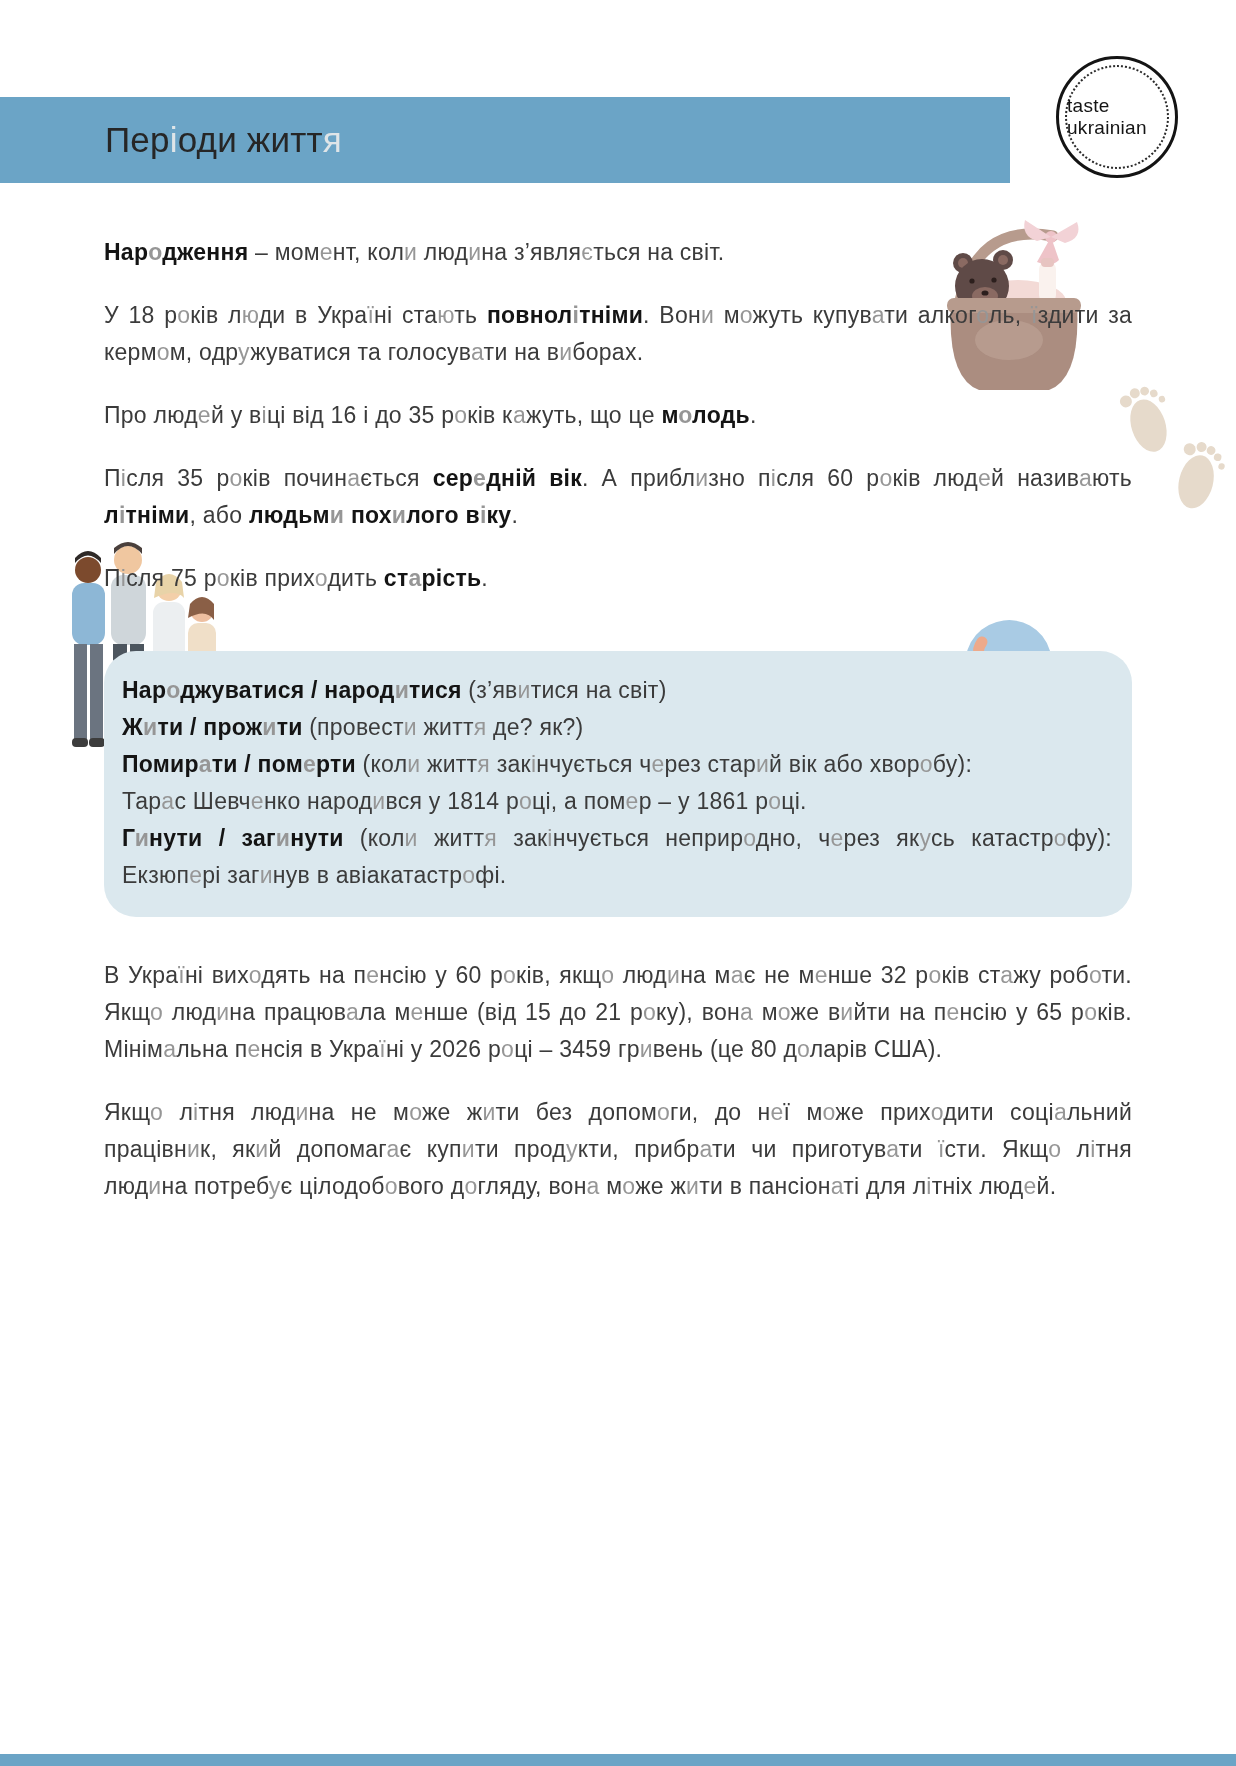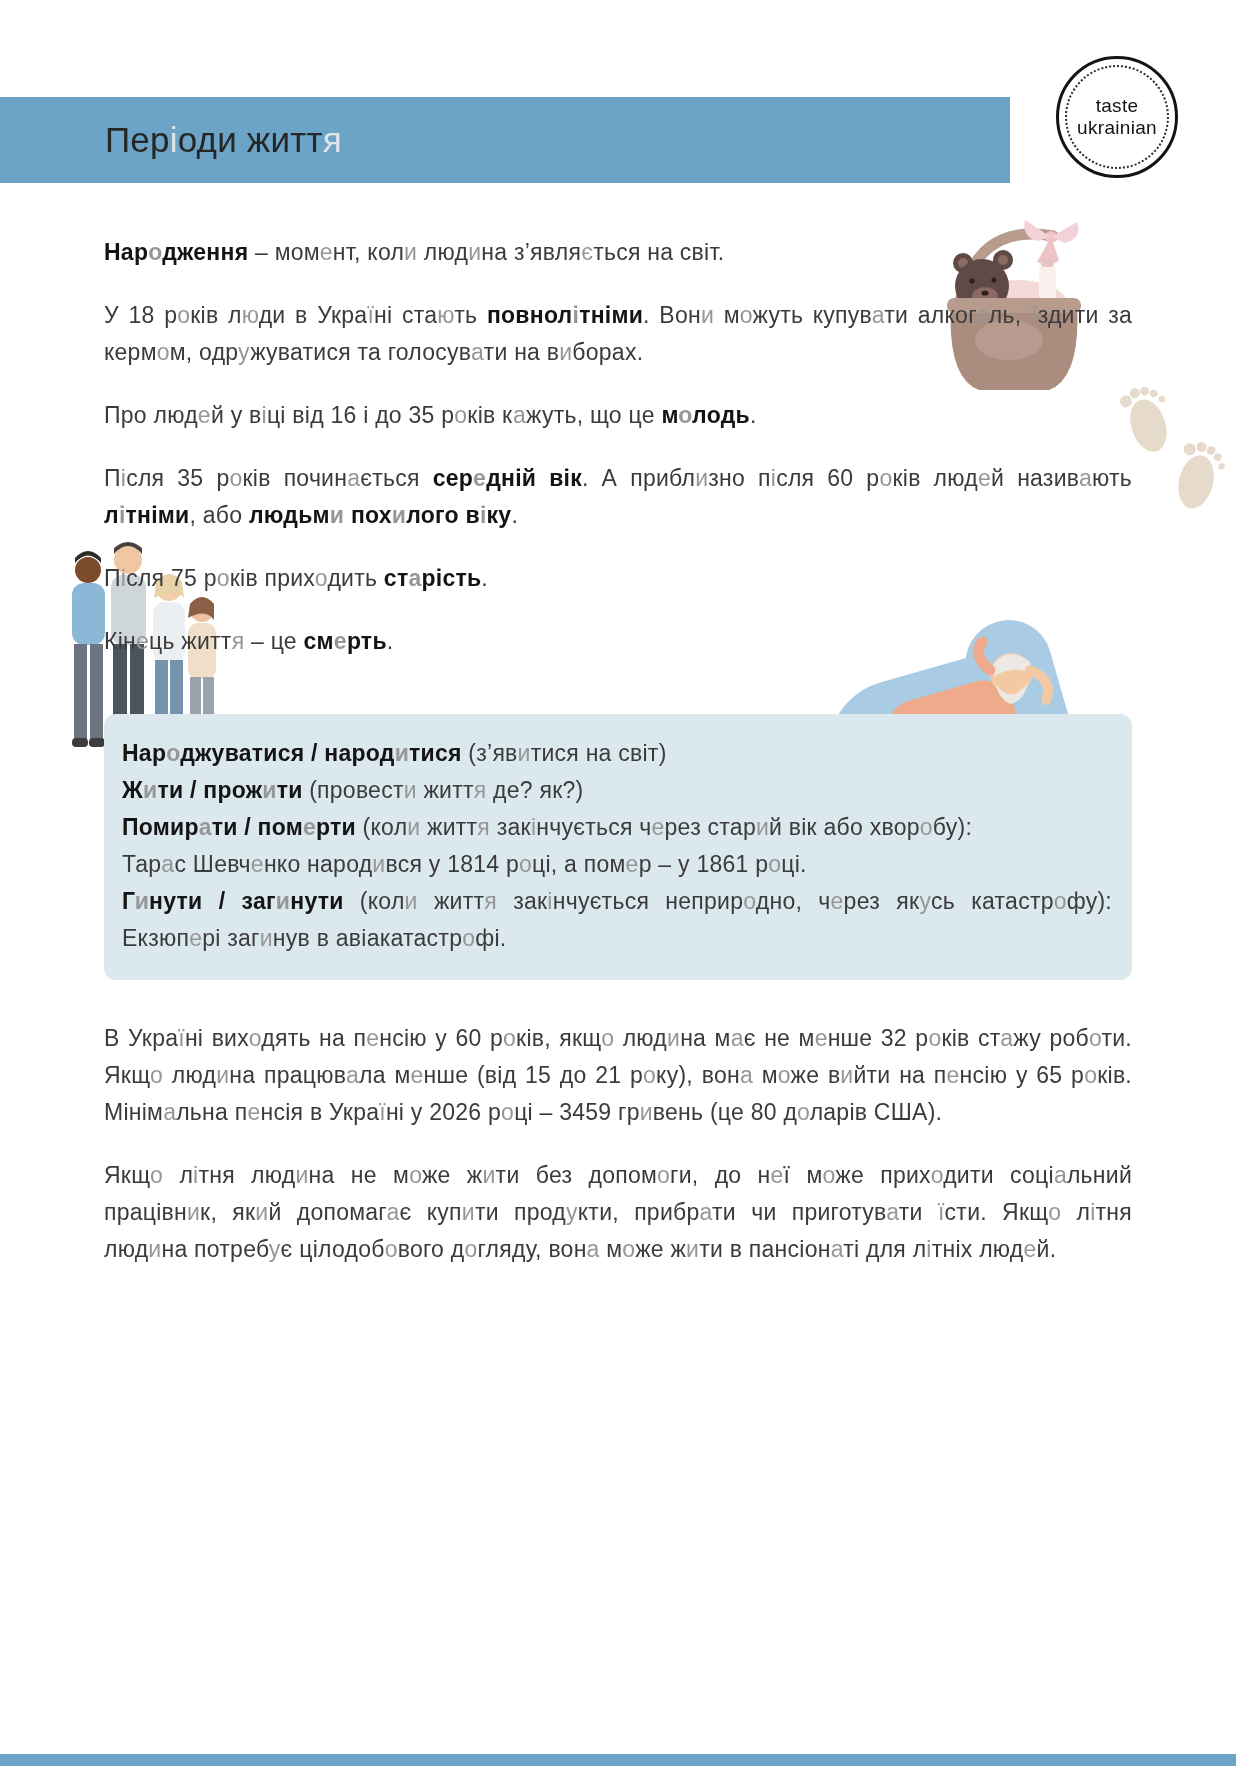--- a/index.html
+++ b/index.html
@@ -17,35 +17,35 @@
     margin-left:105px; font-size:35px; font-weight:400; color:#262626; letter-spacing:0.2px;
   }
   .title .st { color:#dfe5e8; }
   
   .logo {
     position:absolute; left:1056px; top:56px; width:122px; height:122px;
     border:3px solid #141414; border-radius:50%; background:#fff;
   }
   .logo-inner {
     position:absolute; inset:6px; border:2px dotted #2a2a2a; border-radius:50%;
-    display:flex; flex-direction:column; align-items:center; justify-content:center;
+    display:flex; flex-direction:column; align-items:flex-start; justify-content:center;
     font-size:19px; color:#141414; line-height:22px; letter-spacing:0.3px;
   }
   
   .content {
     position:absolute; left:104px; top:234px; width:1028px; z-index:2;
   }
   .para {
     font-size:23px; line-height:37px; text-align:justify; margin:0 0 26px 0;
     letter-spacing:0.25px; color:#3b3b3b;
   }
   .para b, .vocab-box b { color:#141414; font-weight:700; }
   .st { color:#969696; }
   .vocab-box {
-    background:#dbe8ee; border-radius:12px; padding:21px 20px 23px 18px;
+    background:#dbe8ee; border-radius:32px; padding:21px 20px 23px 18px;
     margin:54px 0 40px 0;
   }
   .vocab-box .para { margin:0; }
   
   .footer-bar { position:absolute; left:0; bottom:0; width:100%; height:12px; background:#6ba4c6; }
   
   .illu { position:absolute; z-index:1; }
   #illu-basket    { left:925px;  top:210px; }
   #illu-footprints{ left:1106px; top:370px; }
   #illu-people    { left:66px;   top:536px; }
@@ -174,21 +174,20 @@
       <line x1="272" y1="240" x2="292" y2="298"></line>
     </g>
   </svg>
 
   <div class="content">
     <p class="para"><b>Нар<span class="st">о</span>дження</b> – мом<span class="st">е</span>нт, кол<span class="st">и</span> люд<span class="st">и</span>на з’явля<span class="st">є</span>ться на світ.</p>
     <p class="para">У 18 р<span class="st">о</span>ків л<span class="st">ю</span>ди в Укра<span class="st">ї</span>ні ста<span class="st">ю</span>ть <b>повнол<span class="st">і</span>тніми</b>. Вон<span class="st">и</span> м<span class="st">о</span>жуть купув<span class="st">а</span>ти алког<span class="st">о</span>ль, <span class="st">ї</span>здити за керм<span class="st">о</span>м, одр<span class="st">у</span>жуватися та голосув<span class="st">а</span>ти на в<span class="st">и</span>борах.</p>
     <p class="para">Про люд<span class="st">е</span>й у в<span class="st">і</span>ці від 16 і до 35 р<span class="st">о</span>ків к<span class="st">а</span>жуть, що це <b>м<span class="st">о</span>лодь</b>.</p>
     <p class="para">П<span class="st">і</span>сля 35 р<span class="st">о</span>ків почин<span class="st">а</span>ється <b>сер<span class="st">е</span>дній вік</b>. А прибл<span class="st">и</span>зно п<span class="st">і</span>сля 60 р<span class="st">о</span>ків люд<span class="st">е</span>й назив<span class="st">а</span>ють <b>л<span class="st">і</span>тніми</b>, або <b>людьм<span class="st">и</span> пох<span class="st">и</span>лого в<span class="st">і</span>ку</b>.</p>
     <p class="para">П<span class="st">і</span>сля 75 р<span class="st">о</span>ків прих<span class="st">о</span>дить <b>ст<span class="st">а</span>рість</b>.</p>
-    <p class="para">Кін<span class="st">е</span>ць житт<span class="st">я</span> – це <b>см<span class="st">е</span>рть</b>.</p>
 
     <div class="vocab-box">
       <p class="para"><b>Нар<span class="st">о</span>джуватися / народ<span class="st">и</span>тися</b> (з’яв<span class="st">и</span>тися на світ)</p>
       <p class="para"><b>Ж<span class="st">и</span>ти / прож<span class="st">и</span>ти</b> (провест<span class="st">и</span> житт<span class="st">я</span> де? як?)</p>
       <p class="para"><b>Помир<span class="st">а</span>ти / пом<span class="st">е</span>рти</b> (кол<span class="st">и</span> житт<span class="st">я</span> зак<span class="st">і</span>нчується ч<span class="st">е</span>рез стар<span class="st">и</span>й вік або хвор<span class="st">о</span>бу):</p>
       <p class="para">Тар<span class="st">а</span>с Шевч<span class="st">е</span>нко народ<span class="st">и</span>вся у 1814 р<span class="st">о</span>ці, а пом<span class="st">е</span>р – у 1861 р<span class="st">о</span>ці.</p>
       <p class="para"><b>Г<span class="st">и</span>нути / заг<span class="st">и</span>нути</b> (кол<span class="st">и</span> житт<span class="st">я</span> зак<span class="st">і</span>нчується неприр<span class="st">о</span>дно, ч<span class="st">е</span>рез як<span class="st">у</span>сь катастр<span class="st">о</span>фу): Екзюп<span class="st">е</span>рі заг<span class="st">и</span>нув в авіакатастр<span class="st">о</span>фі.</p>
     </div>
 
     <p class="para">В Укра<span class="st">ї</span>ні вих<span class="st">о</span>дять на п<span class="st">е</span>нсію у 60 р<span class="st">о</span>ків, якщ<span class="st">о</span> люд<span class="st">и</span>на м<span class="st">а</span>є не м<span class="st">е</span>нше 32 р<span class="st">о</span>ків ст<span class="st">а</span>жу роб<span class="st">о</span>ти. Якщ<span class="st">о</span> люд<span class="st">и</span>на працюв<span class="st">а</span>ла м<span class="st">е</span>нше (від 15 до 21 р<span class="st">о</span>ку), вон<span class="st">а</span> м<span class="st">о</span>же в<span class="st">и</span>йти на п<span class="st">е</span>нсію у 65 р<span class="st">о</span>ків. Мінім<span class="st">а</span>льна п<span class="st">е</span>нсія в Укра<span class="st">ї</span>ні у 2026 р<span class="st">о</span>ці – 3459 гр<span class="st">и</span>вень (це 80 д<span class="st">о</span>ларів США).</p>

